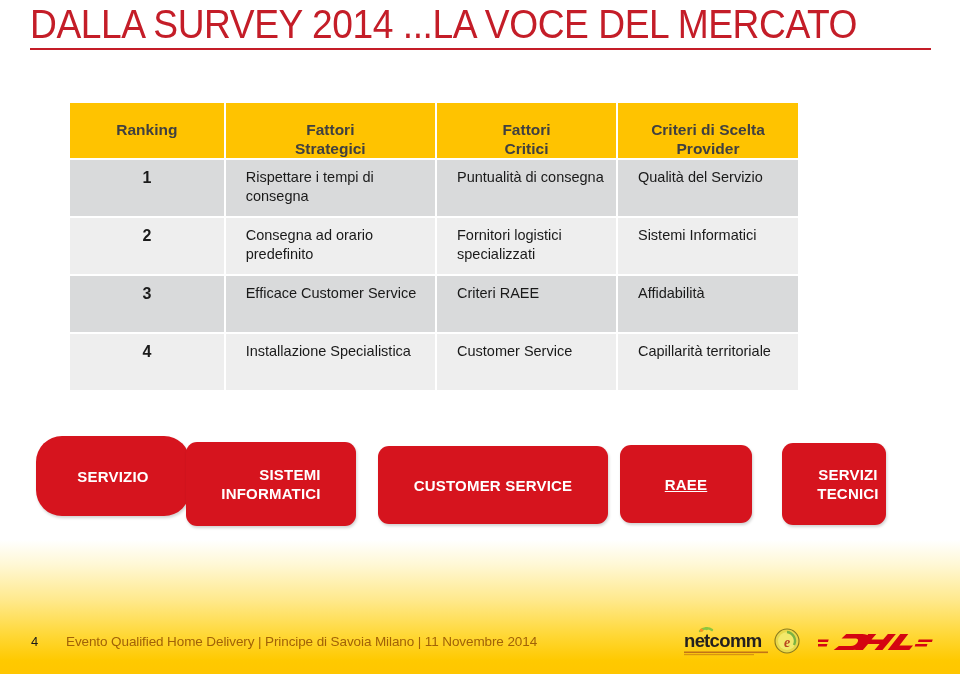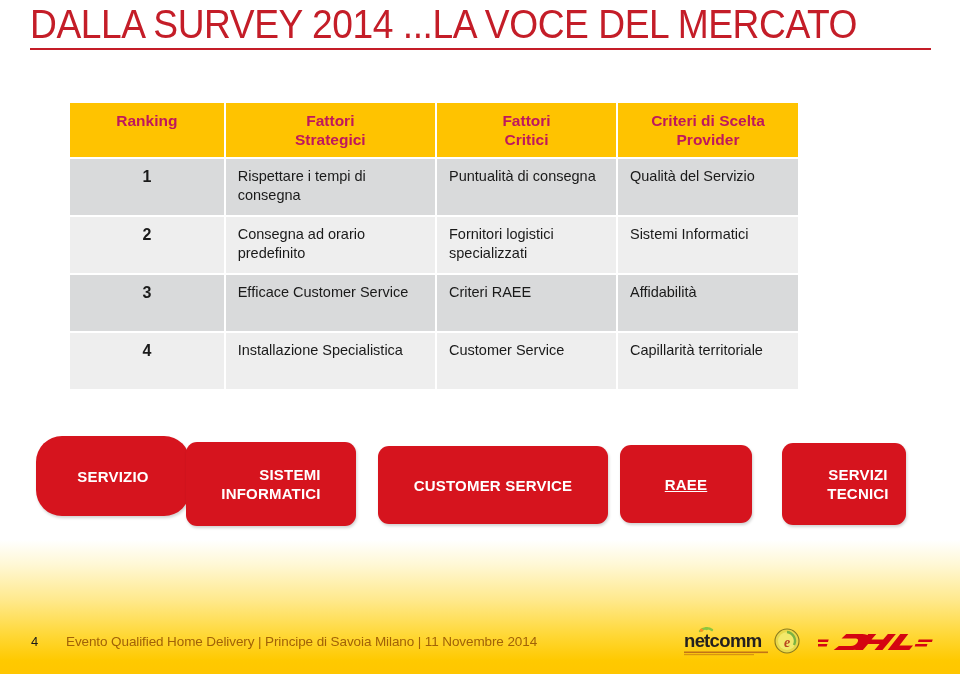--- a/index.html
+++ b/index.html
@@ -80,27 +80,27 @@
     margin: 0;
     vertical-align: top;
   }
   .col-rank   { width: 152px; }
   .col-strat  { width: 207px; }
   .col-crit   { width: 177px; }
   .col-prov   { width: 178px; }
 
   .matrix thead th {
     background: #ffc300;
-    color: #be185d;
+    color: #404040;
     font-size: 15.5px;
     font-weight: bold;
     line-height: 19px;
     text-align: center;
     height: 54px;
-    padding-top: 8px;
+    padding-top: 17px;
     box-sizing: border-box;
   }
 
   .matrix tbody td {
     font-size: 14.5px;
     line-height: 19px;
     color: #1a1a1a;
     height: 56px;
     padding: 8px 10px 6px 10px;
     box-sizing: border-box;
@@ -109,21 +109,21 @@
   tr.row-even td { background: #eeeeee; }
 
   .matrix tbody td.rank-cell {
     text-align: center;
     font-weight: bold;
     font-size: 16px;
     padding-left: 0;
     padding-right: 0;
   }
   .matrix tbody td.txt-cell {
-    padding-left: 12px;
+    padding-left: 20px;
   }
 
   
   .pill {
     position: absolute;
     background: #d6141e;
     border-radius: 11px;
     color: #ffffff;
     font-size: 15px;
     font-weight: bold;
@@ -257,21 +257,21 @@
       <div>CUSTOMER SERVICE</div>
     </div>
   </div>
 
   <div class="pill" style="left:620px; top:445px; width:132px; height:78px;text-decoration:underline;">
     <div>
       <div>RAEE</div>
     </div>
   </div>
 
-  <div class="pill" style="left:782px; top:443px; width:124px; height:82px;padding-left:28px;">
+  <div class="pill" style="left:782px; top:443px; width:104px; height:82px;padding-left:28px;">
     <div>
       <div>SERVIZI</div>
       <div>TECNICI</div>
     </div>
   </div>
 
   <div class="footer-num">4</div>
   <div class="footer-text">Evento Qualified Home Delivery | Principe di Savoia Milano | 11 Novembre 2014</div>
 
   <div class="netcomm">

